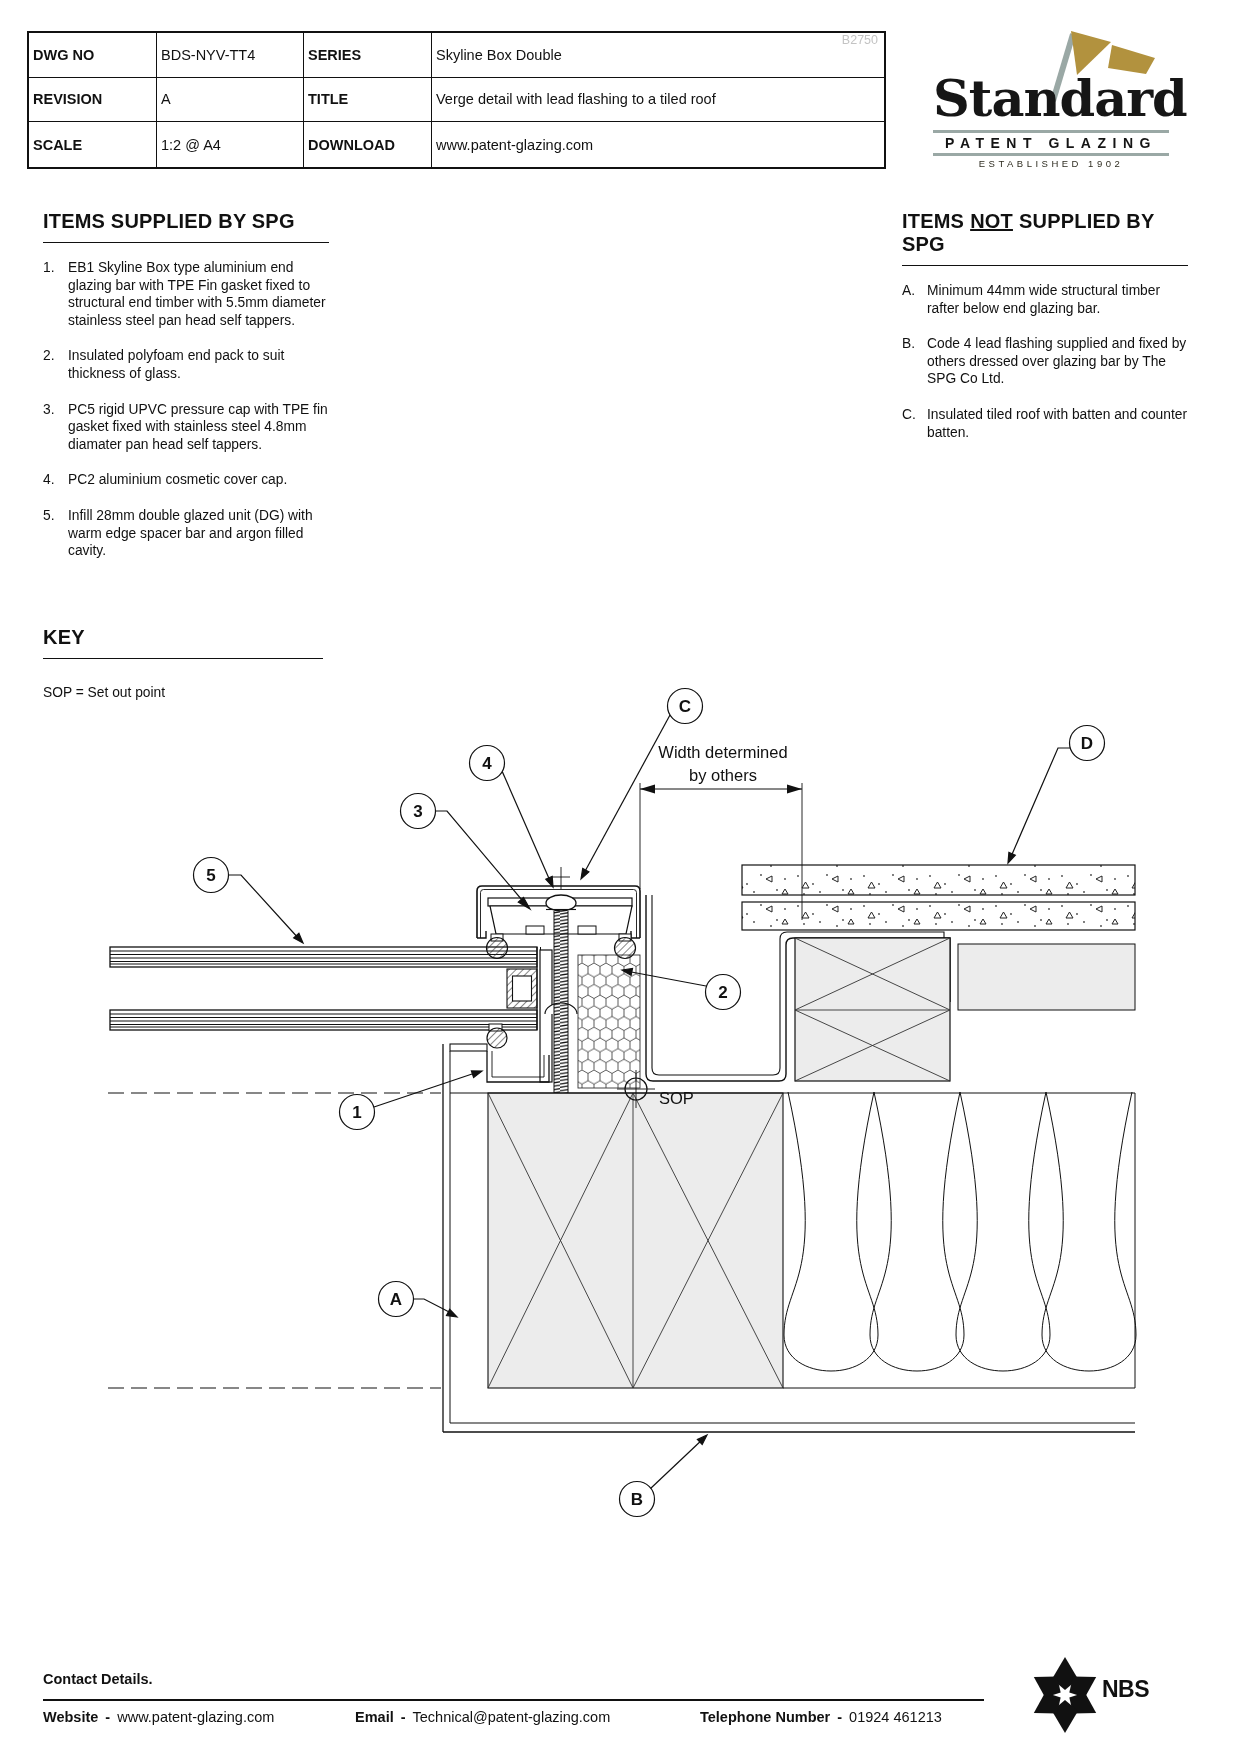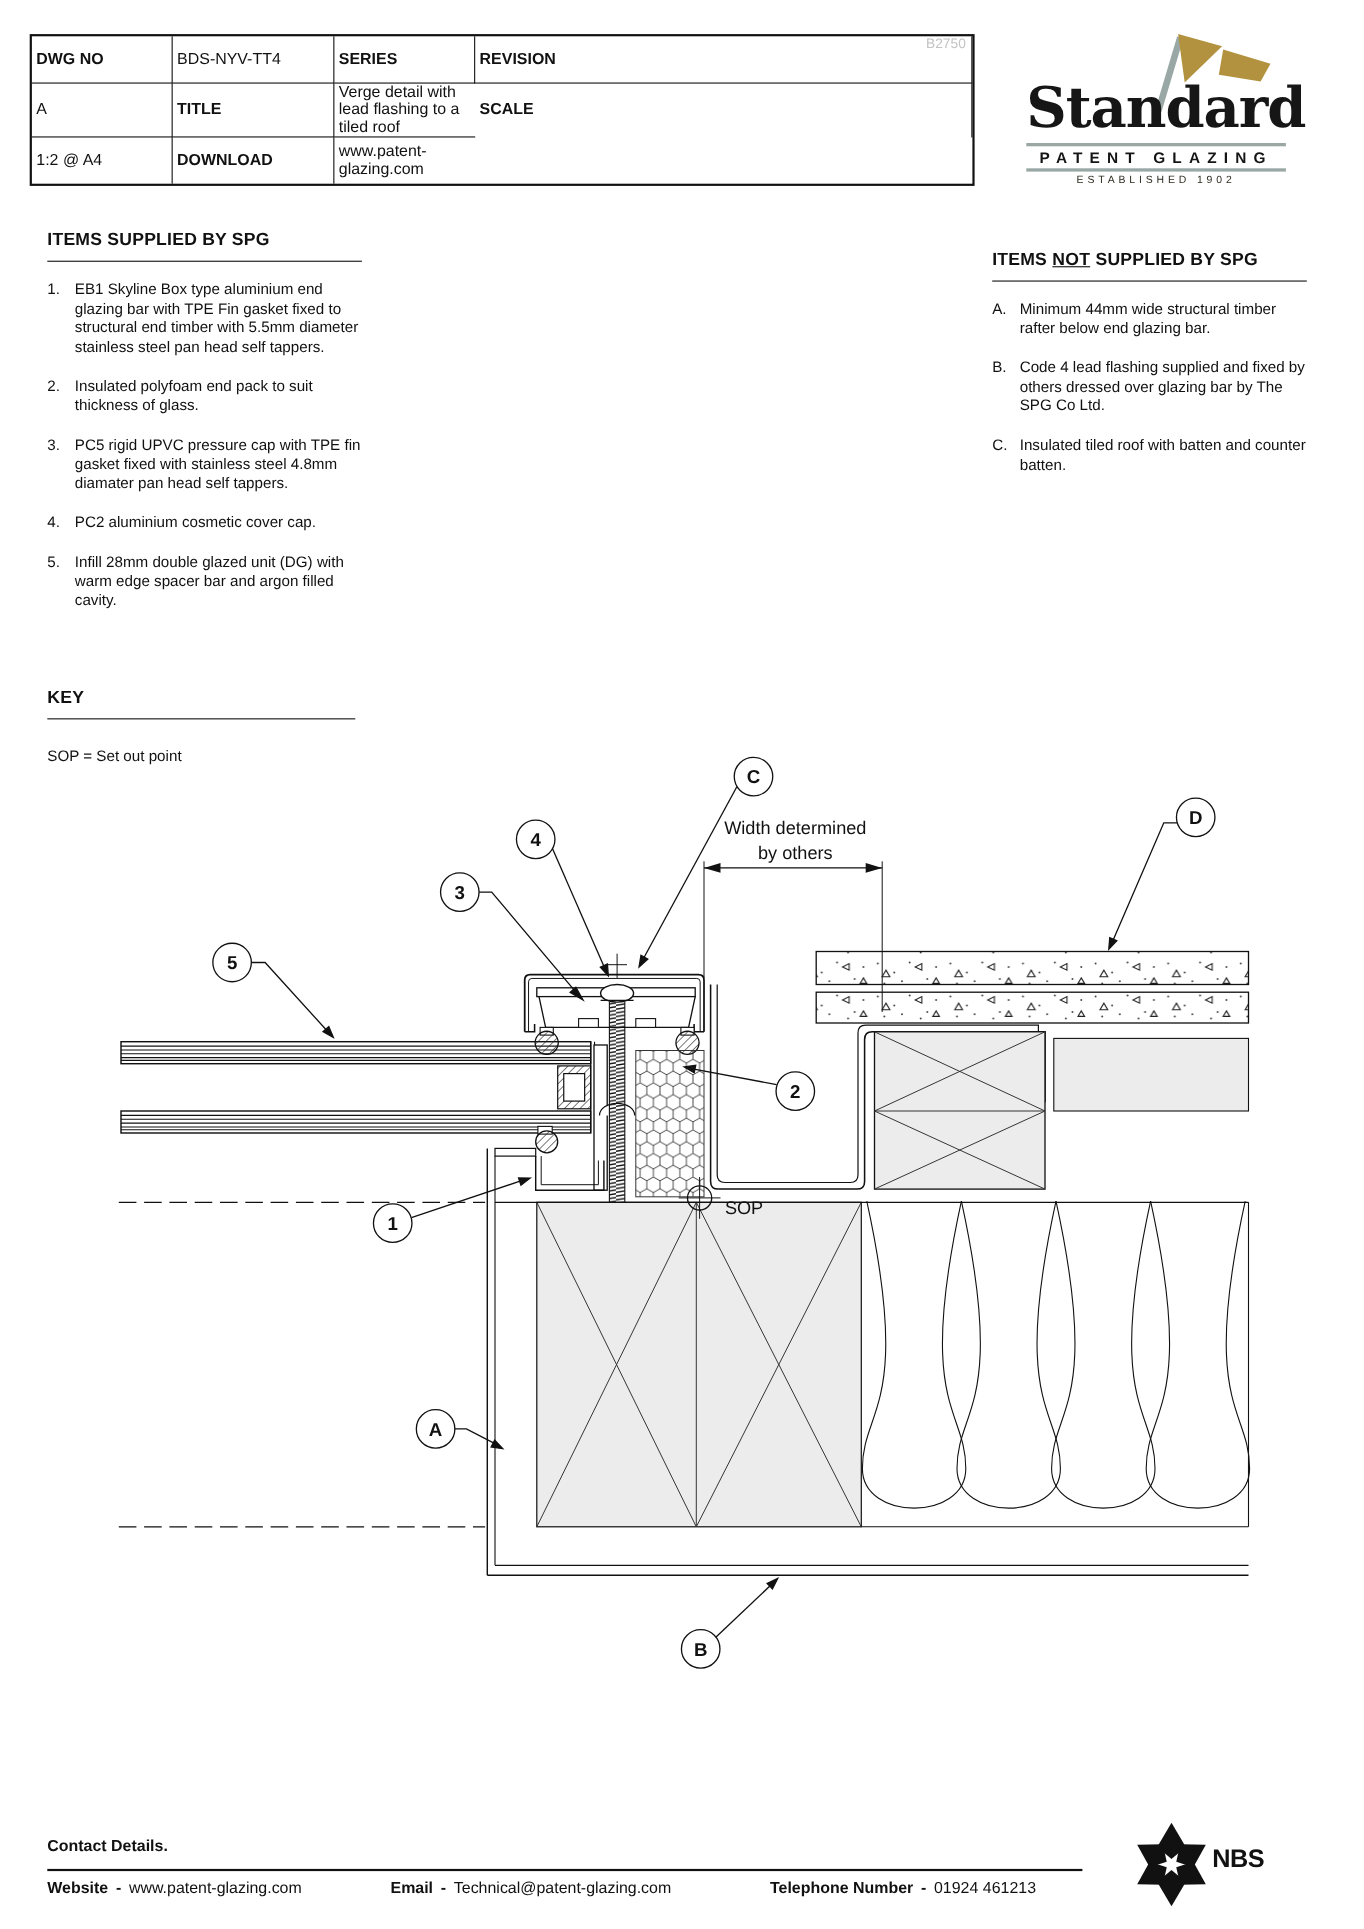--- a/index.html
+++ b/index.html
@@ -22,21 +22,21 @@
   .logo-name{position:absolute;left:0;top:46px;width:236px;text-align:center;
              font-family:"DejaVu Serif",serif;font-weight:700;font-size:51px;
              letter-spacing:-1px;color:#161616;line-height:52px;}
   .logo-rule{position:absolute;left:0;width:236px;height:3px;background:#9aa8a5;}
   .logo-sub{position:absolute;left:0;top:109px;width:236px;text-align:center;
             font-size:14px;font-weight:bold;letter-spacing:6.5px;color:#141414;}
   .logo-est{position:absolute;left:0;top:132px;width:236px;text-align:center;
             font-size:9.5px;font-weight:normal;letter-spacing:3.5px;color:#2e2c20;}
   
   .sec{position:absolute;width:286px;}
-  .sec-h{font-size:16px;font-weight:bold;letter-spacing:.2px;}
+  .sec-h{font-size:20px;font-weight:bold;letter-spacing:.2px;}
   .sec-h .sp{margin-right:.30em;}
   .sec-rule{height:0;border-bottom:1.7px solid #111;margin-top:9px;}
   .ilist{margin-top:16px;}
   .iitem{display:grid;grid-template-columns:25px 1fr;font-size:13.8px;
          line-height:17.6px;margin-bottom:18px;}
   
   .keywrap{position:absolute;left:43px;top:626px;width:280px;}
   .keynote{font-size:13.8px;margin-top:26px;}
   
   svg.draw{position:absolute;left:0;top:0;}
@@ -55,20 +55,21 @@
 </style>
 </head>
 <body>
 
 <div class="page">
 
   <div class="hdr-table">
     <div class="hdr-cell lbl">DWG NO</div>
     <div class="hdr-cell">BDS-NYV-TT4</div>
     <div class="hdr-cell lbl">SERIES</div>
+    <div class="hdr-cell lastcol">Skyline Box Double</div>
 
     <div class="hdr-cell lbl">REVISION</div>
     <div class="hdr-cell">A</div>
     <div class="hdr-cell lbl">TITLE</div>
     <div class="hdr-cell lastcol">Verge detail with lead flashing to a tiled roof</div>
 
     <div class="hdr-cell lbl lastrow">SCALE</div>
     <div class="hdr-cell lastrow">1:2 @ A4</div>
     <div class="hdr-cell lbl lastrow">DOWNLOAD</div>
     <div class="hdr-cell lastcol lastrow">www.patent-glazing.com</div>
@@ -108,21 +109,21 @@
           <span>4.</span>
           <span>PC2 aluminium cosmetic cover cap.</span>
         </div>
       <div class="iitem">
           <span>5.</span>
           <span>Infill 28mm double glazed unit (DG) with warm edge spacer bar and argon filled cavity.</span>
         </div>
     </div>
   </div>
 
-  <div class="sec" style="left:902px;top:228px">
+  <div class="sec" style="left:902px;top:210px">
     <div class="sec-h">
       <span class="sp">ITEMS</span><span class="sp" style="text-decoration:underline">NOT</span><span>SUPPLIED BY SPG</span>
     </div>
     <div class="sec-rule"></div>
     <div class="ilist">
       <div class="iitem">
           <span>A.</span>
           <span>Minimum 44mm wide structural timber rafter below end glazing bar.</span>
         </div>
       <div class="iitem">

